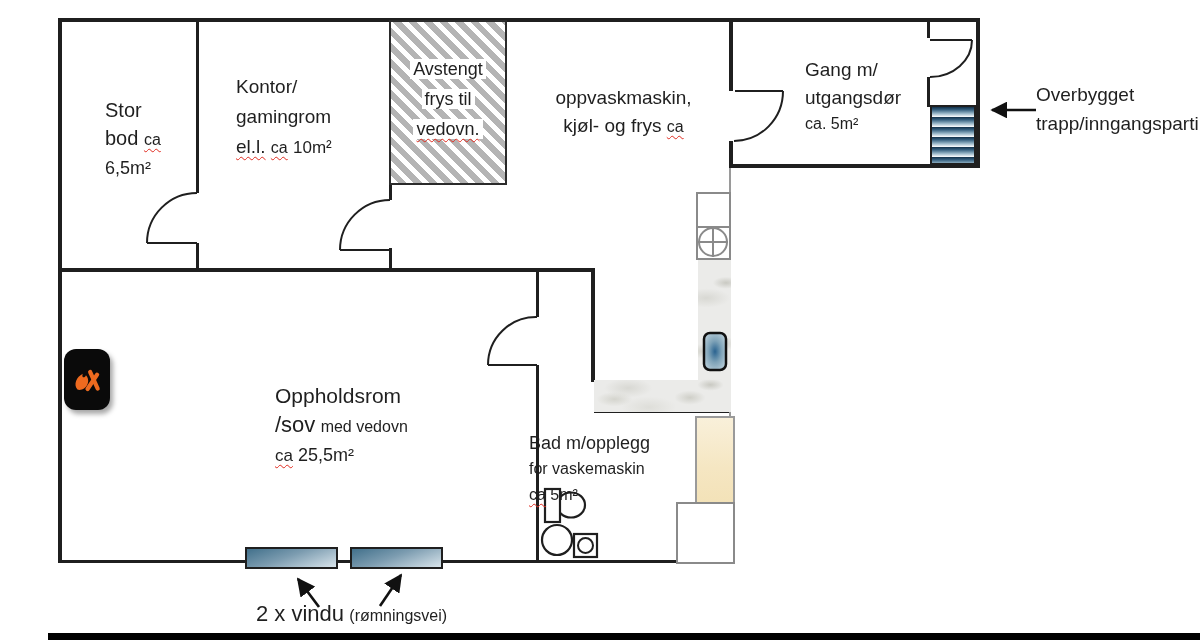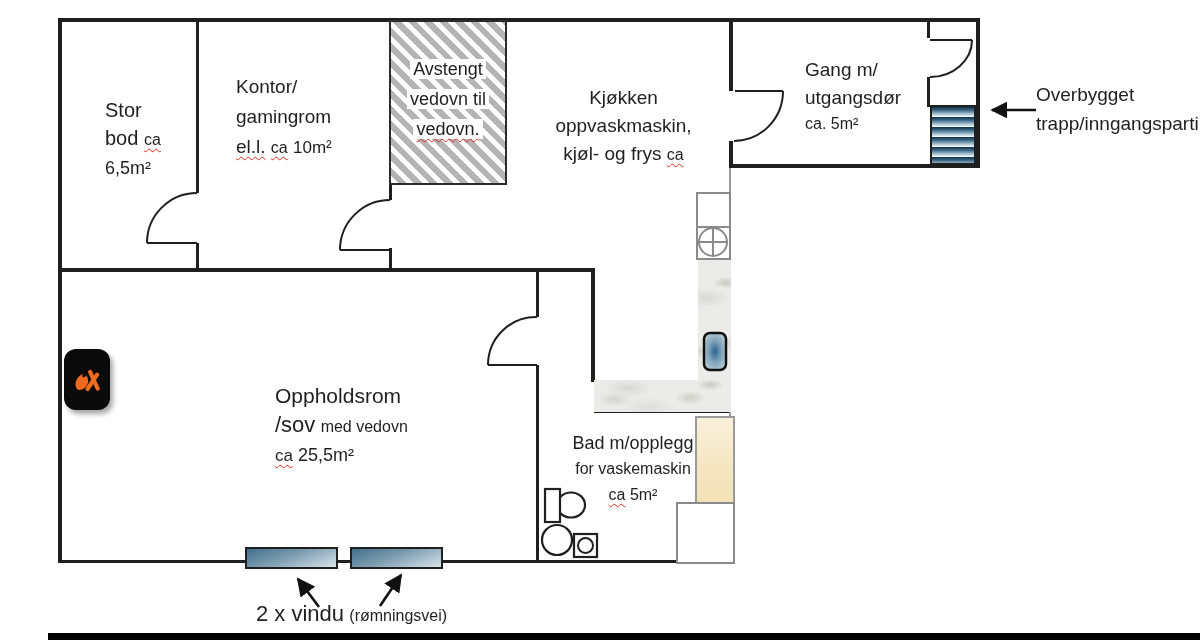--- a/index.html
+++ b/index.html
@@ -71,21 +71,21 @@
   <div class="wall" style="left:543px;top:268px;width:4px;height:114px"></div>
   <div class="wall" style="left:488px;top:272px;width:3px;height:45px"></div>
   <div class="wall" style="left:488px;top:365px;width:3px;height:197px"></div>
   <div class="wall" style="left:546px;top:410px;width:137px;height:3px"></div>
   <div class="wall" style="left:10px;top:560px;width:675px;height:3px"></div>
   <div class="wall-gray" style="left:681px;top:168px;width:2px;height:394px"></div>
 
   <div class="hatch">
     <div class="hatch-text">
       <div><span class="bgw">Avstengt</span></div>
-      <div><span class="bgw">vedovn til</span></div>
+      <div><span class="bgw">frys til</span></div>
       <div><span class="bgw sq">vedovn.</span></div>
     </div>
   </div>
 
   <div class="counter">
     <div class="counter-divider"></div>
   </div>
 
   <div class="marble marble-v"></div>
   <div class="marble marble-h"></div>
@@ -178,21 +178,20 @@
 
   <div class="label" style="left:188px;top:72px;line-height:30px">
     <div><span>Kontor/</span></div>
     <div><span>gamingrom</span></div>
     <div><span class="sq">el.l.</span>
          <span class="sq sm">ca</span>
          <span style="font-size:17px">10m²</span></div>
   </div>
 
   <div class="label" style="left:468px;top:84px;width:215px;text-align:center">
-    <div><span>Kjøkken</span></div>
     <div><span>oppvaskmaskin,</span></div>
     <div><span>kjøl- og frys</span>
          <span class="sq sm">ca</span></div>
   </div>
 
   <div class="label" style="left:757px;top:56px">
     <div><span>Gang m/</span></div>
     <div><span>utgangsdør</span></div>
     <div class="sm" style="line-height:24px"><span>ca. 5m²</span></div>
   </div>
@@ -203,21 +202,21 @@
   </div>
 
   <div class="label" style="left:227px;top:381px;line-height:29px">
     <div style="font-size:21px"><span>Oppholdsrom</span></div>
     <div><span style="font-size:22px">/sov</span>
          <span class="sm">med vedovn</span></div>
     <div style="font-size:18px"><span class="sq" style="font-size:17px">ca</span>
          <span>25,5m²</span></div>
   </div>
 
-  <div class="label" style="left:500px;top:430px;width:170px;text-align:center;line-height:26px">
+  <div class="label" style="left:481px;top:430px;width:170px;line-height:26px">
     <div style="font-size:18px"><span>Bad m/opplegg</span></div>
     <div class="sm"><span>for vaskemaskin</span></div>
     <div class="sm"><span class="sq">ca</span>
          <span>5m²</span></div>
   </div>
 
   <div class="label" style="left:208px;top:600px">
     <span class="big">2 x vindu</span>
     <span class="sm">(rømningsvei)</span>
   </div>

